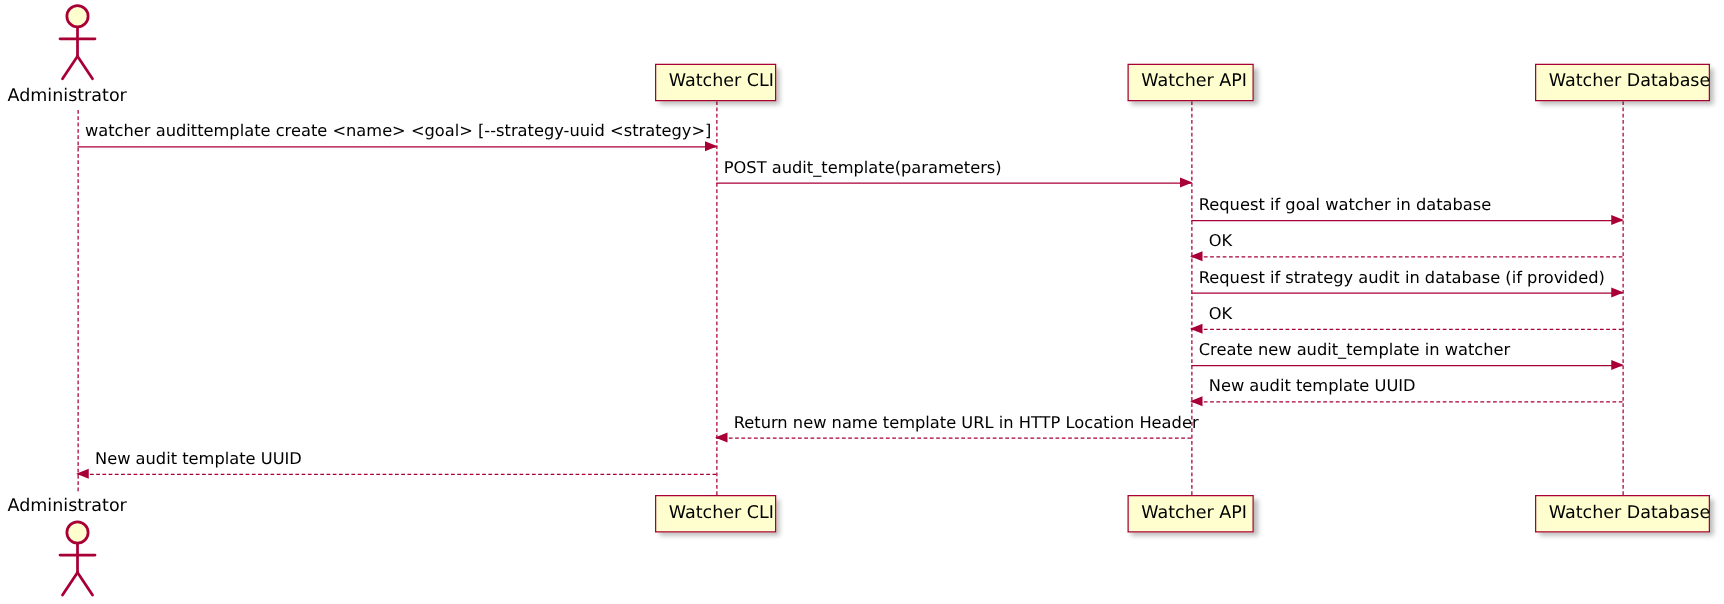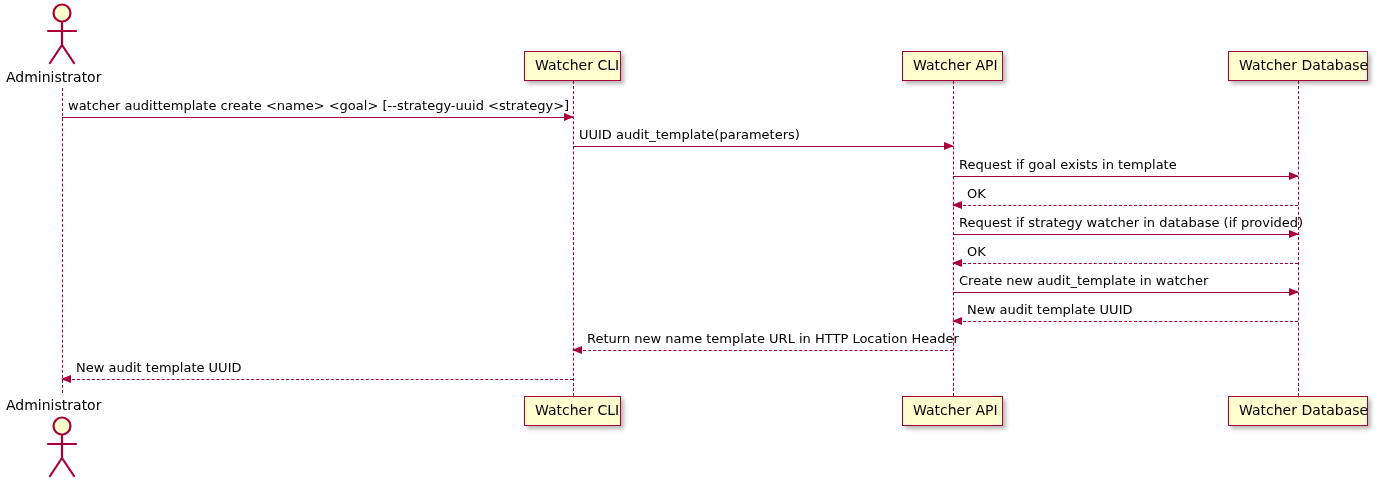--- a/index.html
+++ b/index.html
@@ -123,39 +123,39 @@
 
   <div class="msg solid to-right" style="left:62px; top:117px; width:511px;">
     <div class="line"></div>
     <div class="arrow"></div>
     <div class="caption">watcher audittemplate create &lt;name&gt; &lt;goal&gt; [--strategy-uuid &lt;strategy&gt;]</div>
   </div>
 
   <div class="msg solid to-right" style="left:573px; top:146px; width:380px;">
     <div class="line"></div>
     <div class="arrow"></div>
-    <div class="caption">UUID audit_template(parameters)</div>
+    <div class="caption">POST audit_template(parameters)</div>
   </div>
 
   <div class="msg solid to-right" style="left:953px; top:176px; width:345px;">
     <div class="line"></div>
     <div class="arrow"></div>
-    <div class="caption">Request if goal exists in template</div>
+    <div class="caption">Request if goal watcher in database</div>
   </div>
 
   <div class="msg dashed to-left" style="left:953px; top:205px; width:345px;">
     <div class="line"></div>
     <div class="arrow"></div>
     <div class="caption">OK</div>
   </div>
 
   <div class="msg solid to-right" style="left:953px; top:234px; width:345px;">
     <div class="line"></div>
     <div class="arrow"></div>
-    <div class="caption">Request if strategy watcher in database (if provided)</div>
+    <div class="caption">Request if strategy audit in database (if provided)</div>
   </div>
 
   <div class="msg dashed to-left" style="left:953px; top:263px; width:345px;">
     <div class="line"></div>
     <div class="arrow"></div>
     <div class="caption">OK</div>
   </div>
 
   <div class="msg solid to-right" style="left:953px; top:292px; width:345px;">
     <div class="line"></div>

